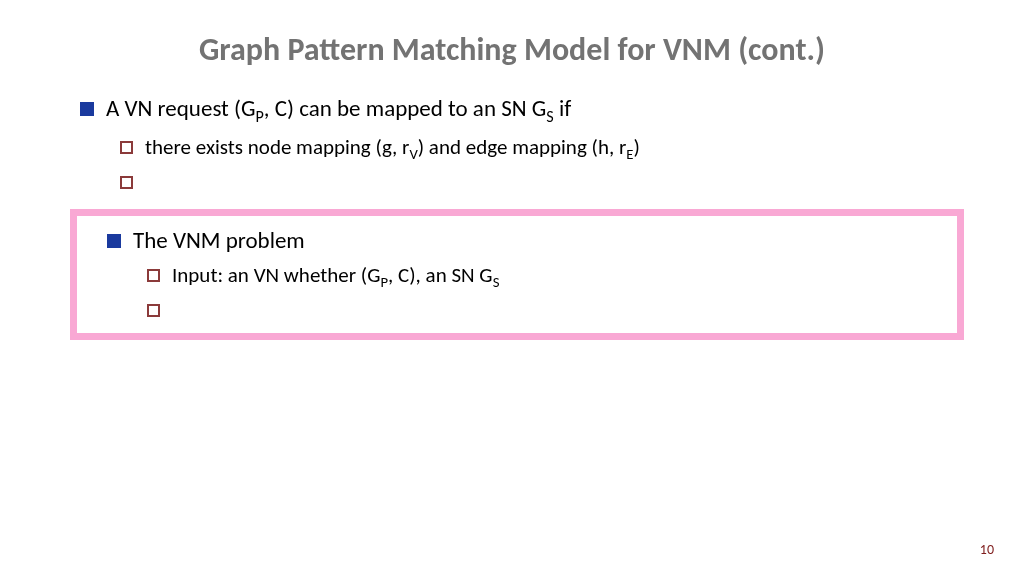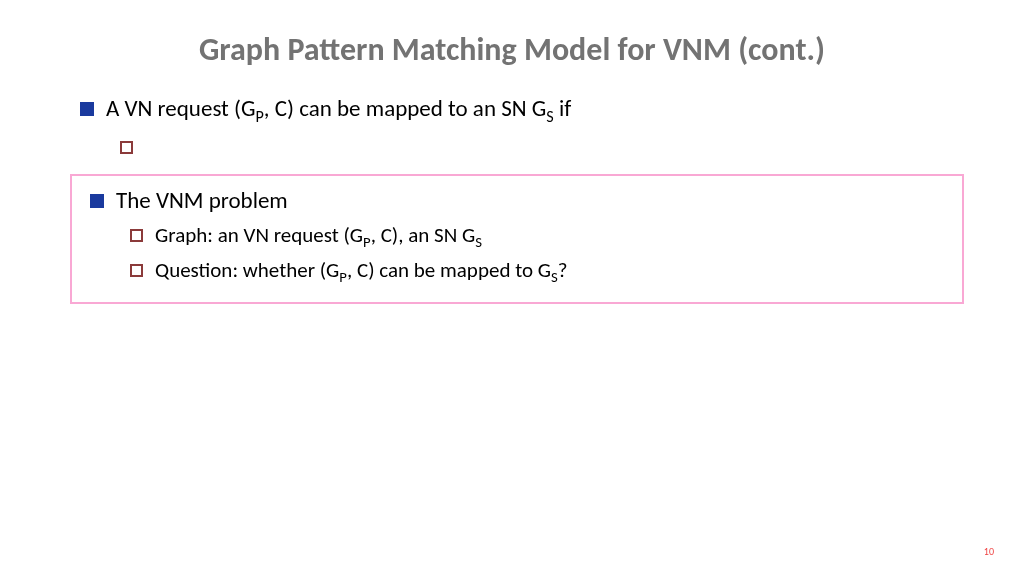--- a/index.html
+++ b/index.html
@@ -47,42 +47,42 @@
     }
     .hollow-square {
       width: 13px;
       height: 13px;
       border: 2px solid #8b3a3a;
       margin-right: 12px;
       margin-top: 7px;
       flex-shrink: 0;
     }
     .boxed-section {
-      border: 2px solid #f9a8d4;
-      padding: 10px 10px 10px 8px;
+      border: 7px solid #f9a8d4;
+      padding: 10px 10px 10px 20px;
       margin-top: 20px;
       margin-left: -10px;
       margin-right: -10px;
     }
     .boxed-section .bullet-item {
       margin-left: 10px;
     }
     .boxed-section .sub-bullet-item {
       margin-left: 50px;
     }
     sub {
       font-size: 0.7em;
       vertical-align: sub;
     }
     .page-number {
       position: absolute;
       bottom: 18px;
       right: 30px;
-      font-size: 10px;
-      color: #ef4444;
+      font-size: 14px;
+      color: #7f1d1d;
     }
     .content {
       padding-left: 30px;
       padding-right: 20px;
       text-align: center;
     }
   </style>
 </head>
 <body>
 
@@ -90,41 +90,44 @@
 
 <div class="content">
 
   <div class="bullet-item">
     <div class="bullet-square"></div>
     <div>
       <span>A VN request (G</span><sub>P</sub><span>, C) can be mapped to an SN G</span><sub>S</sub><span> if</span>
     </div>
   </div>
 
+  <div class="sub-bullet-item">
+    <div class="hollow-square"></div>
+    <div>
+      <span>there exists node mapping (g, r</span><sub>V</sub><span>) and edge mapping (h, r</span><sub>E</sub><span>)</span>
+    </div>
+  </div>
 
   <div class="sub-bullet-item">
     <div class="hollow-square"></div>
   </div>
 
   <div class="boxed-section">
     <div class="bullet-item">
       <div class="bullet-square"></div>
       <div>The VNM problem</div>
     </div>
 
     <div class="sub-bullet-item">
       <div class="hollow-square"></div>
       <div>
-        <span>Graph: an VN request (G</span><sub>P</sub><span>, C), an SN G</span><sub>S</sub>
+        <span>Input: an VN whether (G</span><sub>P</sub><span>, C), an SN G</span><sub>S</sub>
       </div>
     </div>
 
     <div class="sub-bullet-item">
       <div class="hollow-square"></div>
-      <div>
-        <span>Question:  whether (G</span><sub>P</sub><span>, C) can be mapped to  G</span><sub>S</sub><span>?</span>
-      </div>
     </div>
   </div>
 
 </div>
 
 <div class="page-number">10</div>
 
 </body></html>

